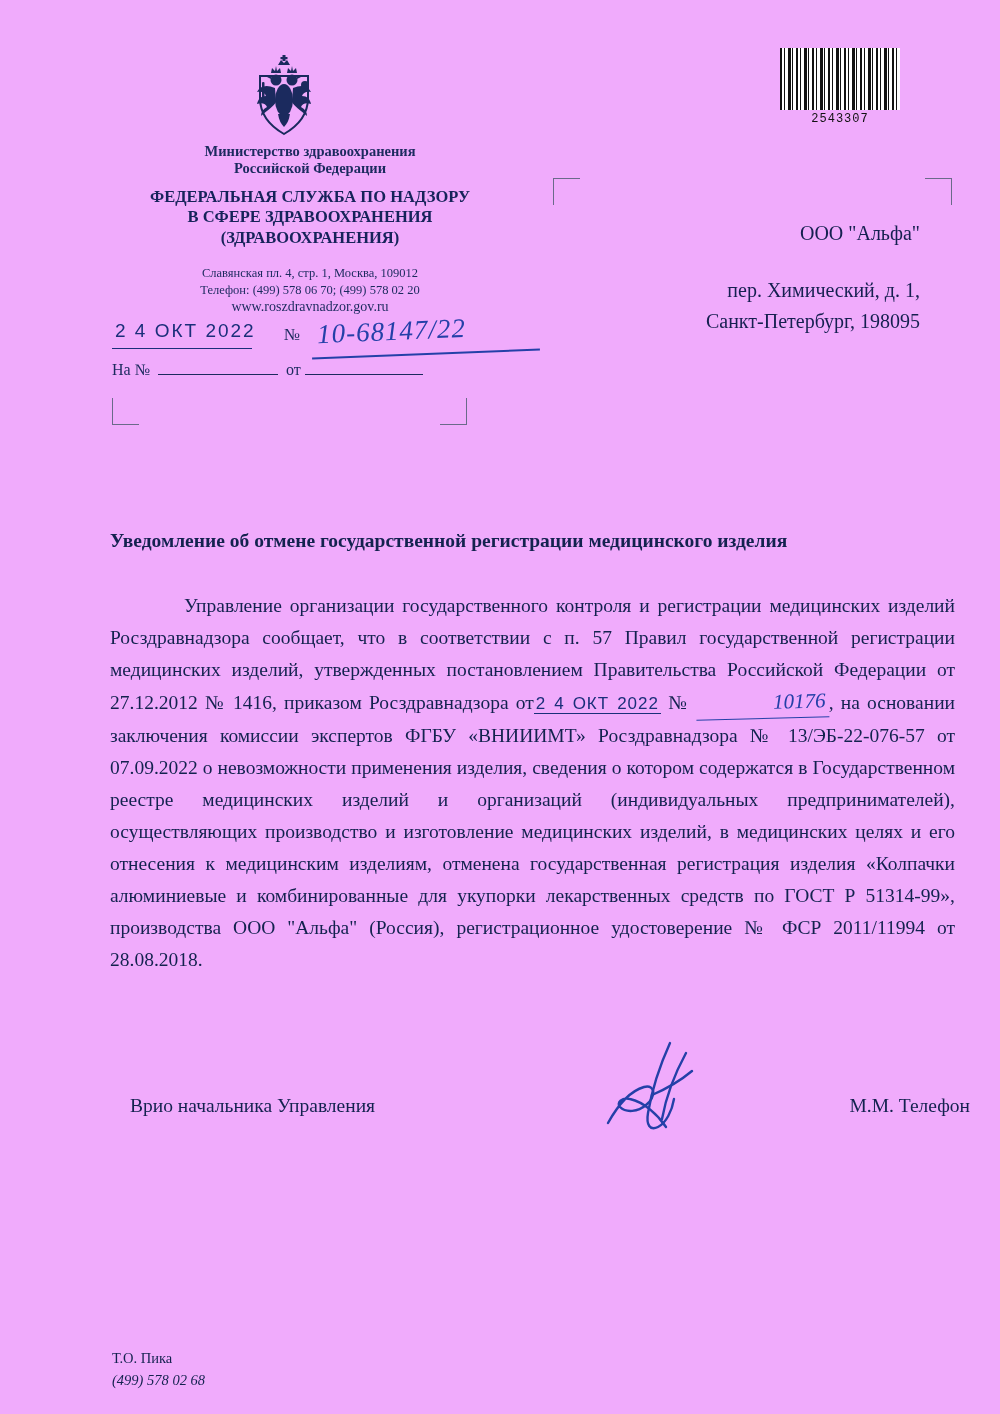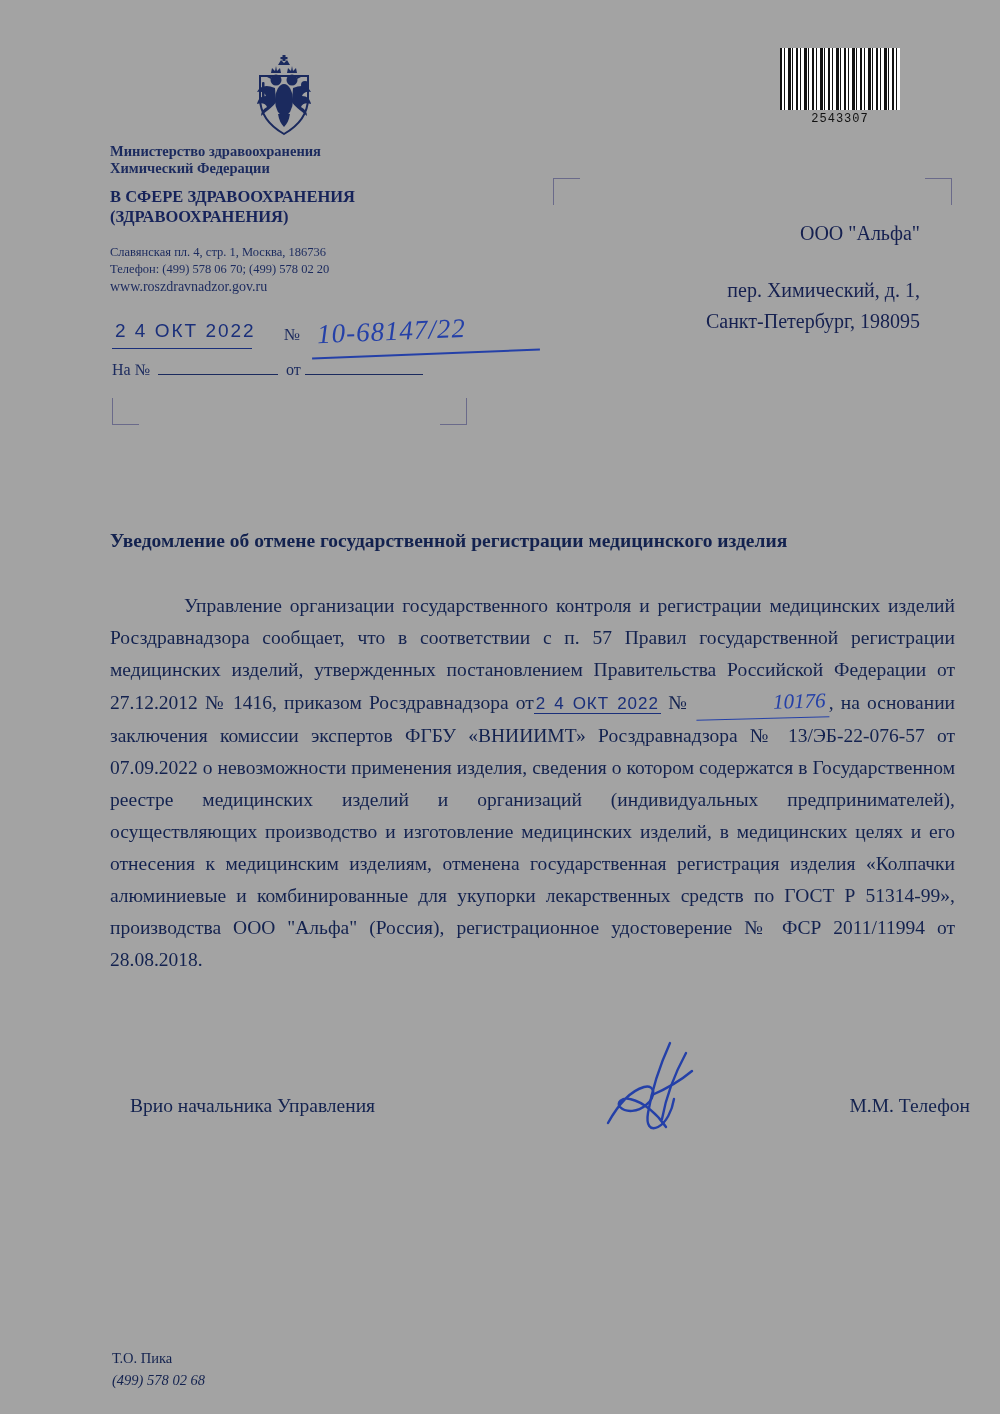--- a/index.html
+++ b/index.html
@@ -4,21 +4,21 @@
 <style>
   html, body {
     margin: 0;
     padding: 0;
     background: #e8e8e8;
   }
   .page {
     position: relative;
     width: 1000px;
     height: 1414px;
-    background: #a3a3a3;
+    background: #f0abfc;
     margin: 0 auto;
     overflow: hidden;
     font-family: "Liberation Serif", serif;
     color: #1a1a2e;
   }
 
   
   .barcode-block {
     position: absolute;
     top: 48px;
@@ -59,21 +59,21 @@
     width: 72px;
     height: 84px;
   }
 
   
   .letterhead {
     position: absolute;
     top: 143px;
     left: 110px;
     width: 400px;
-    text-align: left;
+    text-align: center;
   }
   .lh-ministry {
     font-size: 14.5px;
     font-weight: bold;
     line-height: 1.2;
     color: #1b2a5e;
   }
   .lh-service {
     margin-top: 9px;
     font-size: 16.5px;
@@ -306,28 +306,29 @@
 
         <rect x="14" y="30" width="2.5" height="16" rx="1"></rect>
         <circle cx="57" cy="33" r="4"></circle>
       </g>
     </svg>
   </div>
 
   <div class="letterhead">
     <div class="lh-ministry">
       <div>Министерство здравоохранения</div>
-      <div>Химический Федерации</div>
+      <div>Российской Федерации</div>
     </div>
     <div class="lh-service">
+      <div>ФЕДЕРАЛЬНАЯ СЛУЖБА ПО НАДЗОРУ</div>
       <div>В СФЕРЕ ЗДРАВООХРАНЕНИЯ</div>
       <div>(ЗДРАВООХРАНЕНИЯ)</div>
     </div>
     <div class="lh-address">
-      <div>Славянская пл. 4, стр. 1, Москва, 186736</div>
+      <div>Славянская пл. 4, стр. 1, Москва, 109012</div>
       <div>Телефон: (499) 578 06 70; (499) 578 02 20</div>
       <div class="lh-site">www.roszdravnadzor.gov.ru</div>
     </div>
   </div>
 
   <div class="dateline">
     <div class="stamp-date">2 4 ОКТ 2022</div>
     <div class="stamp-date-underline"></div>
     <div class="num-sign">№</div>
     <div class="num-value">10-68147/22</div>

